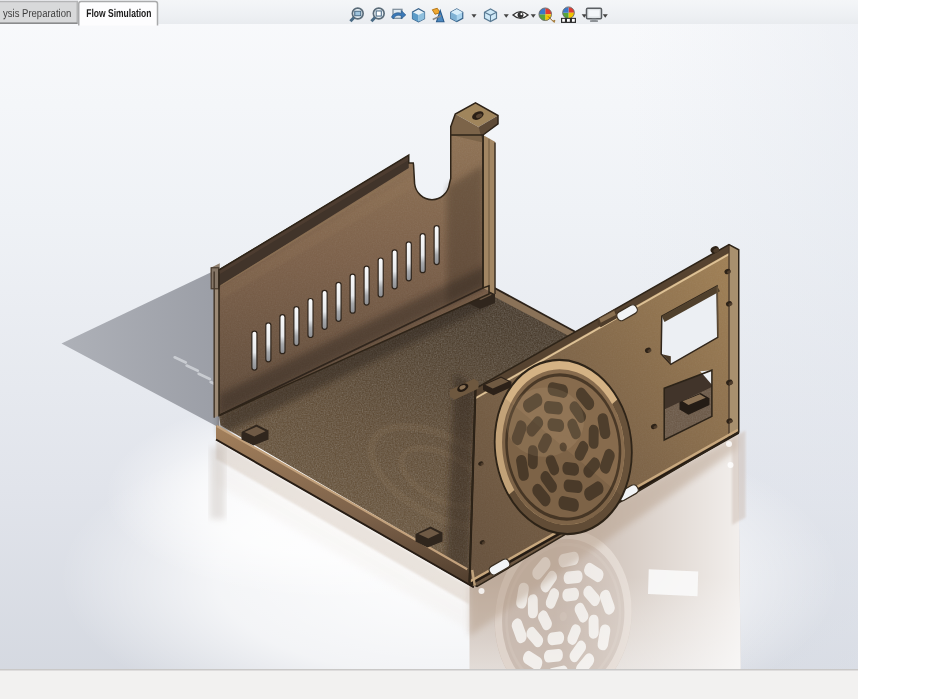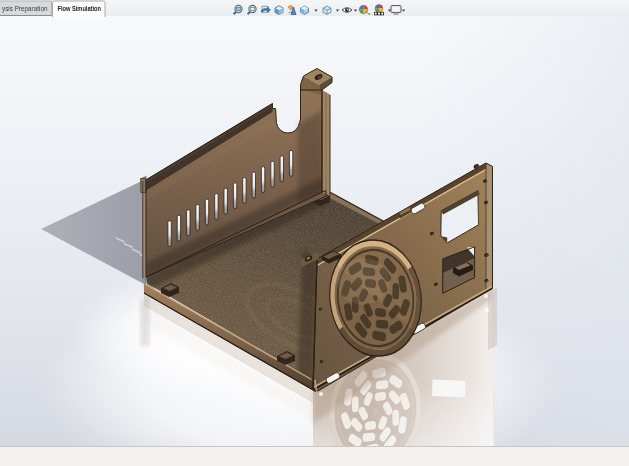--- a/index.html
+++ b/index.html
@@ -1,14 +1,14 @@
 <!DOCTYPE html>
 <html><head><meta charset="utf-8"><style>
 html,body{margin:0;padding:0;}
-#wrap{position:relative;width:629px;height:466px;overflow:hidden;background:#fff;font-family:"Liberation Sans",sans-serif;}
+#wrap{position:relative;width:572px;height:466px;overflow:hidden;background:#fff;font-family:"Liberation Sans",sans-serif;}
 </style></head><body>
 <div id="wrap"><svg width="629" height="466" viewBox="0 0 629 466">
 <defs>
 <linearGradient id="bg" x1="0" y1="0" x2="0" y2="1">
  <stop offset="0" stop-color="#f9fafc"></stop>
  <stop offset="0.3" stop-color="#eff2f6"></stop>
  <stop offset="0.7" stop-color="#e1e4eb"></stop>
  <stop offset="1" stop-color="#d3d7df"></stop>
 </linearGradient>
 <linearGradient id="bgx" x1="0" y1="0" x2="1" y2="0">

